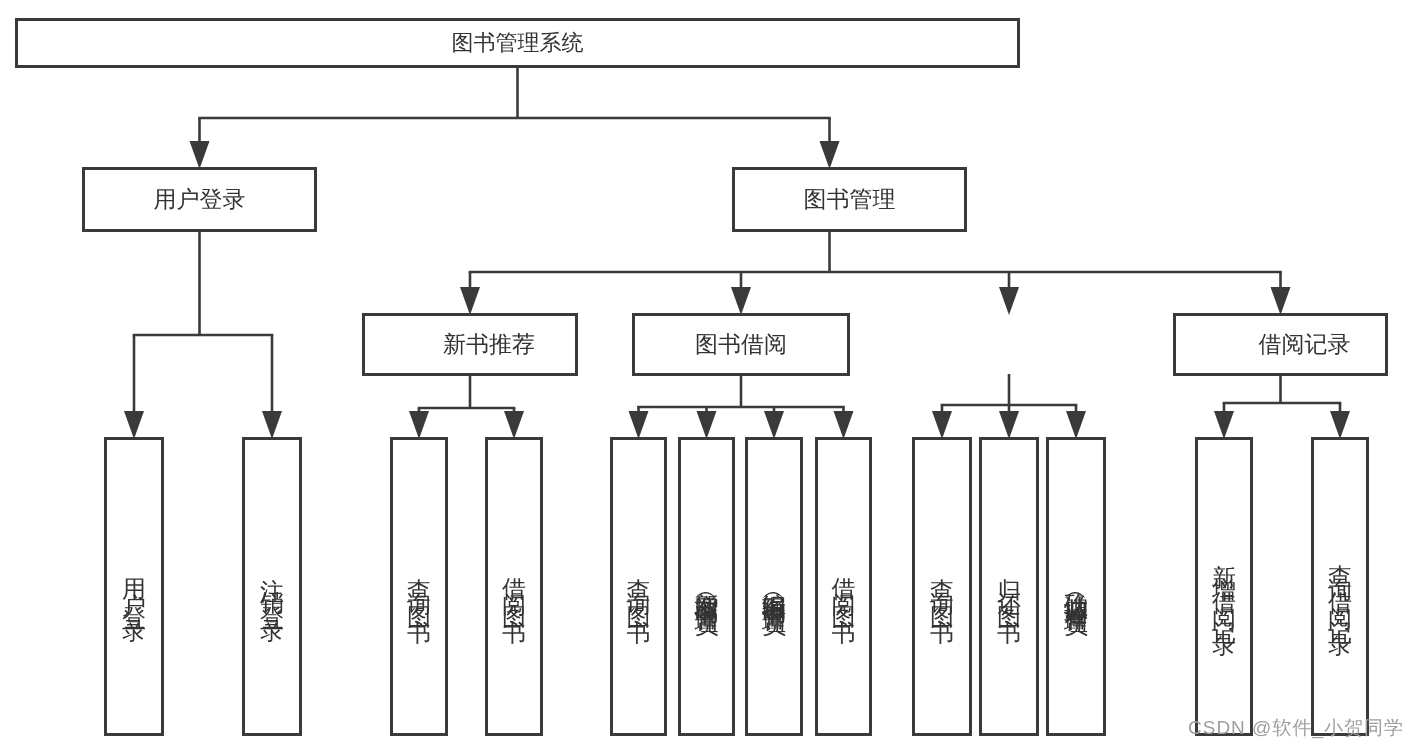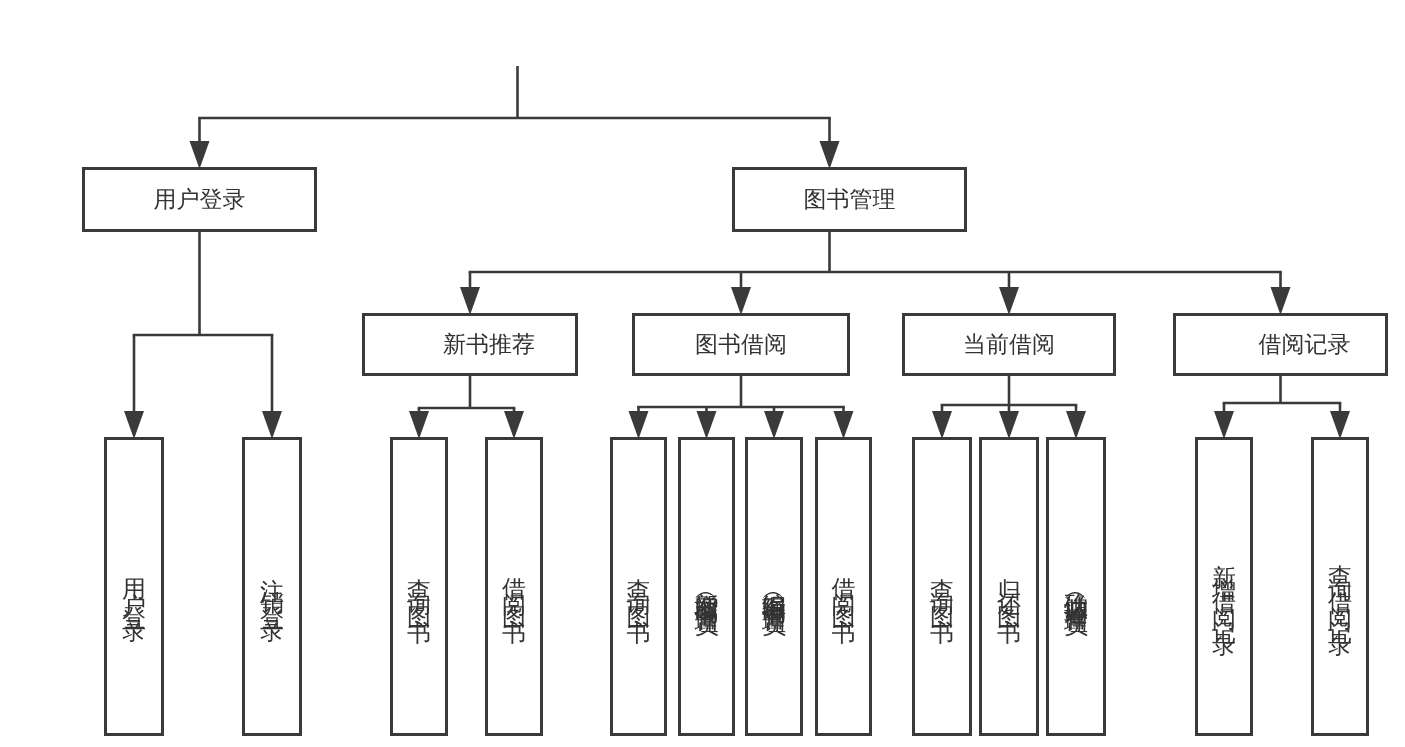--- a/index.html
+++ b/index.html
@@ -90,34 +90,35 @@
       <line x1="1076" y1="405" x2="1076" y2="413" stroke="#3a3a3a" stroke-width="2.6"></line>
       <polygon points="1066,411 1086,411 1076,439" fill="#3a3a3a"></polygon>
       <line x1="1280.5" y1="374" x2="1280.5" y2="403" stroke="#3a3a3a" stroke-width="2.6"></line>
       <line x1="1222.7" y1="403" x2="1341.3" y2="403" stroke="#3a3a3a" stroke-width="2.6"></line>
       <line x1="1224" y1="403" x2="1224" y2="413" stroke="#3a3a3a" stroke-width="2.6"></line>
       <polygon points="1214,411 1234,411 1224,439" fill="#3a3a3a"></polygon>
       <line x1="1340" y1="403" x2="1340" y2="413" stroke="#3a3a3a" stroke-width="2.6"></line>
       <polygon points="1330,411 1350,411 1340,439" fill="#3a3a3a"></polygon>
     </svg>
 
+  <div id="watermark" style="color: rgb(158, 158, 158);">CSDN @软件_小贺同学</div>
+<div class="node h" style="left: 15px; top: 18px; width: 1005px; height: 50px; border-color: rgb(58, 58, 58); background: rgb(255, 255, 255);">
+      <span class="lbl" style="font-size: 22px; color: rgb(51, 51, 51);">图书管理系统</span>
+    </div>
     <div class="node h" style="left: 82px; top: 167px; width: 235px; height: 65px; border-color: rgb(58, 58, 58); background: rgb(255, 255, 255);">
       <span class="lbl" style="font-size: 23px; color: rgb(51, 51, 51);">用户登录</span>
     </div>
     <div class="node h" style="left: 732px; top: 167px; width: 235px; height: 65px; border-color: rgb(58, 58, 58); background: rgb(255, 255, 255);">
       <span class="lbl" style="font-size: 23px; color: rgb(51, 51, 51);">图书管理</span>
     </div>
     <div class="node h" style="left: 362px; top: 313px; width: 216px; height: 63px; border-color: rgb(58, 58, 58); background: rgb(255, 255, 255); padding-left: 38px;">
       <span class="lbl" style="font-size: 23px; color: rgb(51, 51, 51);">新书推荐</span>
     </div>
     <div class="node h" style="left: 632px; top: 313px; width: 218px; height: 63px; border-color: rgb(58, 58, 58); background: rgb(255, 255, 255);">
       <span class="lbl" style="font-size: 23px; color: rgb(51, 51, 51);">图书借阅</span>
-    </div>
-    <div class="node h" style="left: 902px; top: 313px; width: 214px; height: 63px; border-color: rgb(58, 58, 58); background: rgb(255, 255, 255);">
-      <span class="lbl" style="font-size: 23px; color: rgb(51, 51, 51);">当前借阅</span>
     </div>
     <div class="node h" style="left: 1173px; top: 313px; width: 215px; height: 63px; border-color: rgb(58, 58, 58); background: rgb(255, 255, 255); padding-left: 48px;">
       <span class="lbl" style="font-size: 23px; color: rgb(51, 51, 51);">借阅记录</span>
     </div>
     <div class="node v" style="left: 104px; top: 437px; width: 60px; height: 299px; border-color: rgb(58, 58, 58); background: rgb(255, 255, 255);">
       <span class="lbl" style="font-size: 24px; color: rgb(51, 51, 51); letter-spacing: 14px;">用户登录</span>
     </div>
     <div class="node v" style="left: 242px; top: 437px; width: 60px; height: 299px; border-color: rgb(58, 58, 58); background: rgb(255, 255, 255);">
       <span class="lbl" style="font-size: 24px; color: rgb(51, 51, 51); letter-spacing: 14px;">注销登录</span>
     </div>

